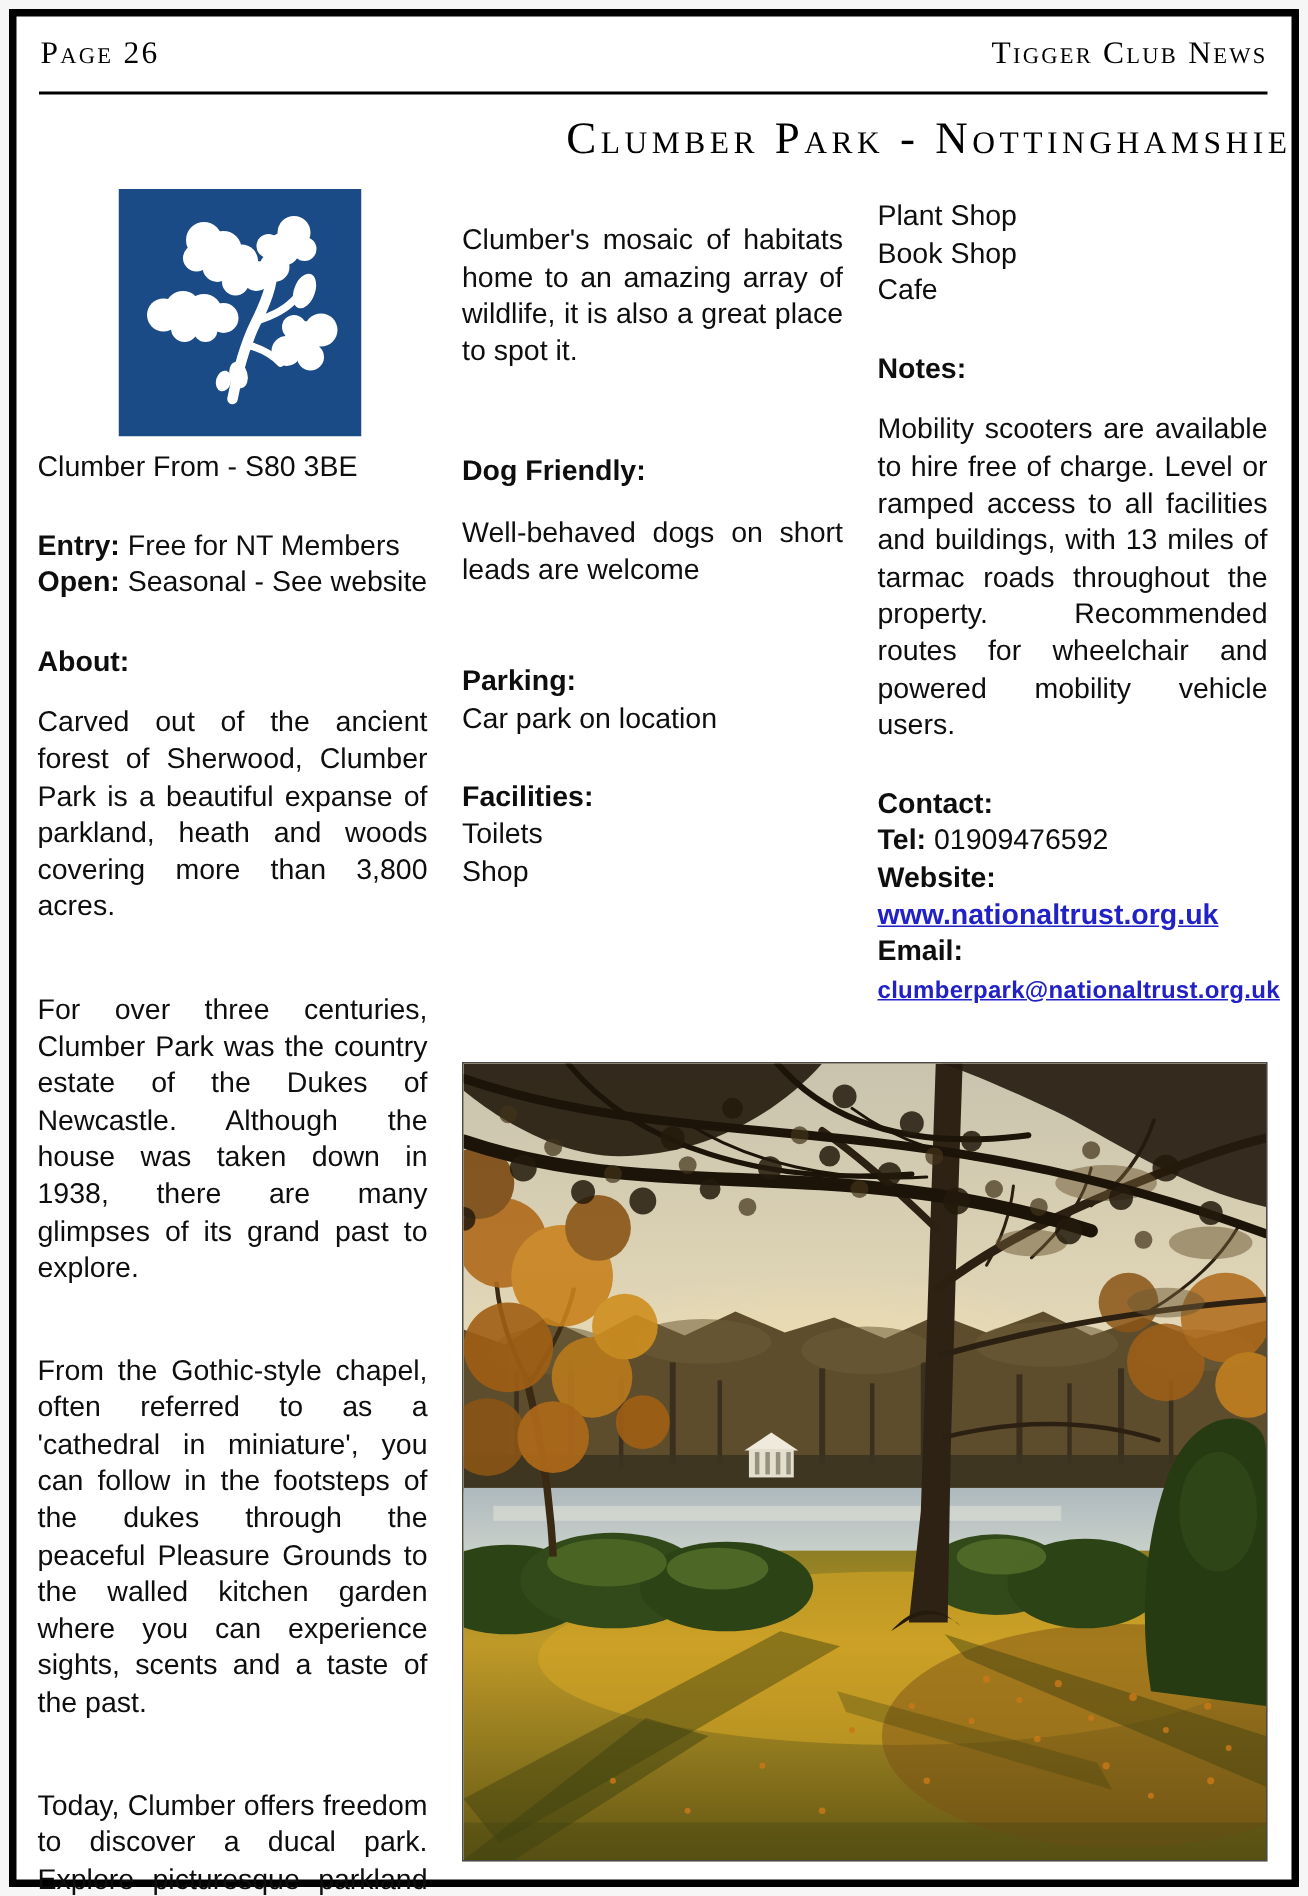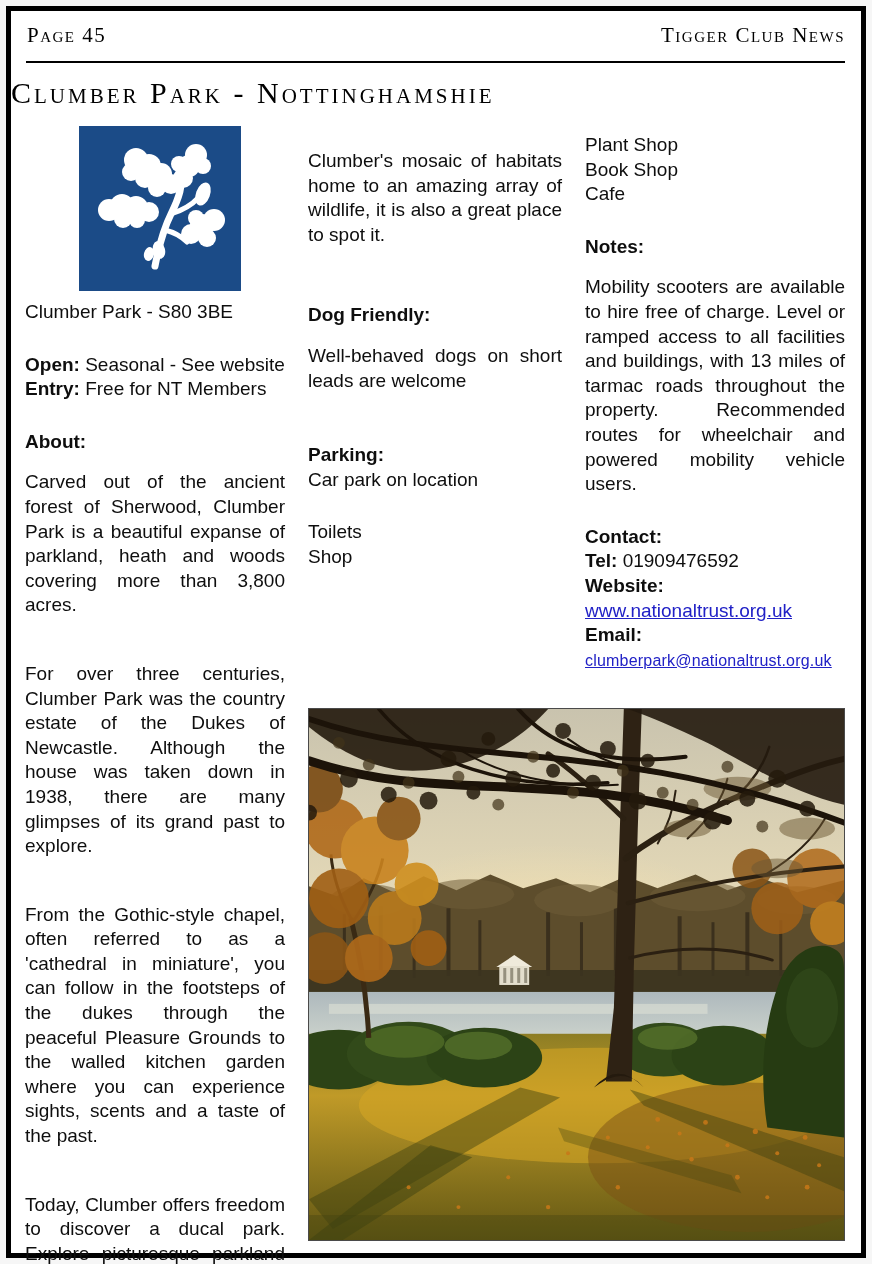--- a/index.html
+++ b/index.html
@@ -2,44 +2,44 @@
 <html><head>
 <meta charset="utf-8">
 <style>
   html,body{margin:0;padding:0;}
   body{width:872px;height:1264px;background:#f6f6f6;font-family:"Liberation Sans",sans-serif;position:relative;}
   .page{position:absolute;left:6px;top:6px;width:850px;height:1242px;border:5px solid #000;background:#fff;}
   .header{display:flex;justify-content:space-between;margin:12px 16px 0 16px;
           font-family:"Liberation Serif",serif;font-variant:small-caps;font-size:21px;
           letter-spacing:1.5px;color:#000;}
   .rule{border-top:2px solid #000;margin:13px 16px 0 15px;}
-  .title{text-align:left;font-family:"Liberation Serif",serif;font-variant:small-caps;
+  .title{text-align:right;font-family:"Liberation Serif",serif;font-variant:small-caps;
          font-size:30px;letter-spacing:3px;margin-top:13px;color:#000;}
   .columns{position:absolute;left:14px;top:115px;width:820px;
            display:grid;grid-template-columns:260px 254px 260px;column-gap:23px;
            font-size:19px;line-height:24.6px;color:#0e0e0e;}
   .pad-top{padding-top:7px;}
   .logo-box{width:162px;height:165px;margin:0 0 9px 54px;display:block;}
   .para{text-align:justify;margin-top:16px;}
   .heading{font-weight:700;}
   .labeled b{font-weight:700;}
-  .link{text-decoration:underline;display:inline-block;}
+  .link{text-decoration:underline;display:inline-block;font-weight:bold;}
   .link.small{font-size:16px;letter-spacing:.2px;text-align:right;}
   .gap{width:100%;}
   .photo{position:absolute;left:297px;top:697px;width:537px;height:533px;
          border:1px solid #4a4a4a;box-sizing:border-box;overflow:hidden;background:#d8cfae;}
   .photo svg{display:block;width:100%;height:100%;}
 </style>
 </head>
 <body>
 
 <div class="page">
 
   <div class="header">
-    <span>Page 45</span>
+    <span>Page 26</span>
     <span>Tigger Club News</span>
   </div>
 
   <div class="rule"></div>
 
   <div class="title">Clumber Park - Nottinghamshie</div>
 
   <div class="columns" style="color: rgb(14, 14, 14);">
 
     <div class="col" id="col-left">
@@ -86,24 +86,24 @@
             <circle cx="128" cy="112" r="9"></circle>
               <circle cx="117" cy="92" r="8"></circle>
           </g>
 
           <ellipse cx="124" cy="68" rx="7" ry="12" transform="rotate(20 124 68)"></ellipse>
 
           <ellipse cx="80" cy="124" rx="6" ry="9" transform="rotate(-15 80 124)"></ellipse>
           <ellipse cx="70" cy="128" rx="5" ry="7" transform="rotate(15 70 128)"></ellipse>
         </g>
       </svg>
-    <div class="line">Clumber Park - S80 3BE</div>
-        <div class="gap" style="height: 28px;"></div>
+    <div class="line">Clumber From - S80 3BE</div>
+        <div class="gap" style="height: 28px;"></div>
+        <div class="labeled"><b>Entry:</b><span> Free for NT Members</span></div>
         <div class="labeled"><b>Open:</b><span> Seasonal - See website</span></div>
-        <div class="labeled"><b>Entry:</b><span> Free for NT Members</span></div>
         <div class="gap" style="height: 28px;"></div>
         <div class="heading">About:</div>
         <div class="para">Carved out of the ancient forest of Sherwood, Clumber Park is a beautiful expanse of parkland, heath and woods covering more than 3,800 acres.</div>
         <div class="gap" style="height: 28px;"></div>
         <div class="para">For over three centuries, Clumber Park was the country estate of the Dukes of Newcastle. Although the house was taken down in 1938, there are many glimpses of its grand past to explore.</div>
         <div class="gap" style="height: 28px;"></div>
         <div class="para">From the Gothic-style chapel, often referred to as a 'cathedral in miniature', you can follow in the footsteps of the dukes through the peaceful Pleasure Grounds to the walled kitchen garden where you can experience sights, scents and a taste of the past.</div>
         <div class="gap" style="height: 28px;"></div>
         <div class="para">Today, Clumber offers freedom to discover a ducal park. Explore picturesque parkland and gardens, peaceful woodlands and a magnificent lake. Not only is</div>
       </div>
@@ -111,20 +111,21 @@
     <div class="col pad-top" id="col-middle">
         <div class="para">Clumber's mosaic of habitats home to an amazing array of wildlife, it is also a great place to spot it.</div>
         <div class="gap" style="height: 28px;"></div>
         <div class="gap" style="height: 28px;"></div>
         <div class="heading">Dog Friendly:</div>
         <div class="para">Well-behaved dogs on short leads are welcome</div>
         <div class="gap" style="height: 50px;"></div>
         <div class="heading">Parking:</div>
         <div class="line">Car park on location</div>
         <div class="gap" style="height: 28px;"></div>
+        <div class="heading">Facilities:</div>
         <div class="line">Toilets</div>
         <div class="line">Shop</div>
       </div>
 
     <div class="col pad-top" id="col-right"><div class="line">Plant Shop</div><div class="line">Book Shop</div><div class="line">Cafe</div><div class="gap" style="height: 28px;"></div><div class="heading">Notes:</div><div class="para">Mobility scooters are available to hire free of charge. Level or ramped access to all facilities and buildings, with 13 miles of tarmac roads throughout the property. Recommended routes for wheelchair and powered mobility vehicle users.</div><div class="gap" style="height: 28px;"></div><div class="heading">Contact:</div><div class="labeled"><b>Tel:</b><span> 01909476592</span></div><div class="heading">Website:</div><a class="link" href="#" style="color: rgb(33, 33, 198);">www.nationaltrust.org.uk</a><div class="heading">Email:</div><a class="link small" href="#" style="color: rgb(33, 33, 198);">clumberpark@nationaltrust.org.uk</a></div>
 
   </div>
 
   <figure class="photo" style="margin:0">
     <svg viewBox="0 0 537 533" preserveAspectRatio="none">

